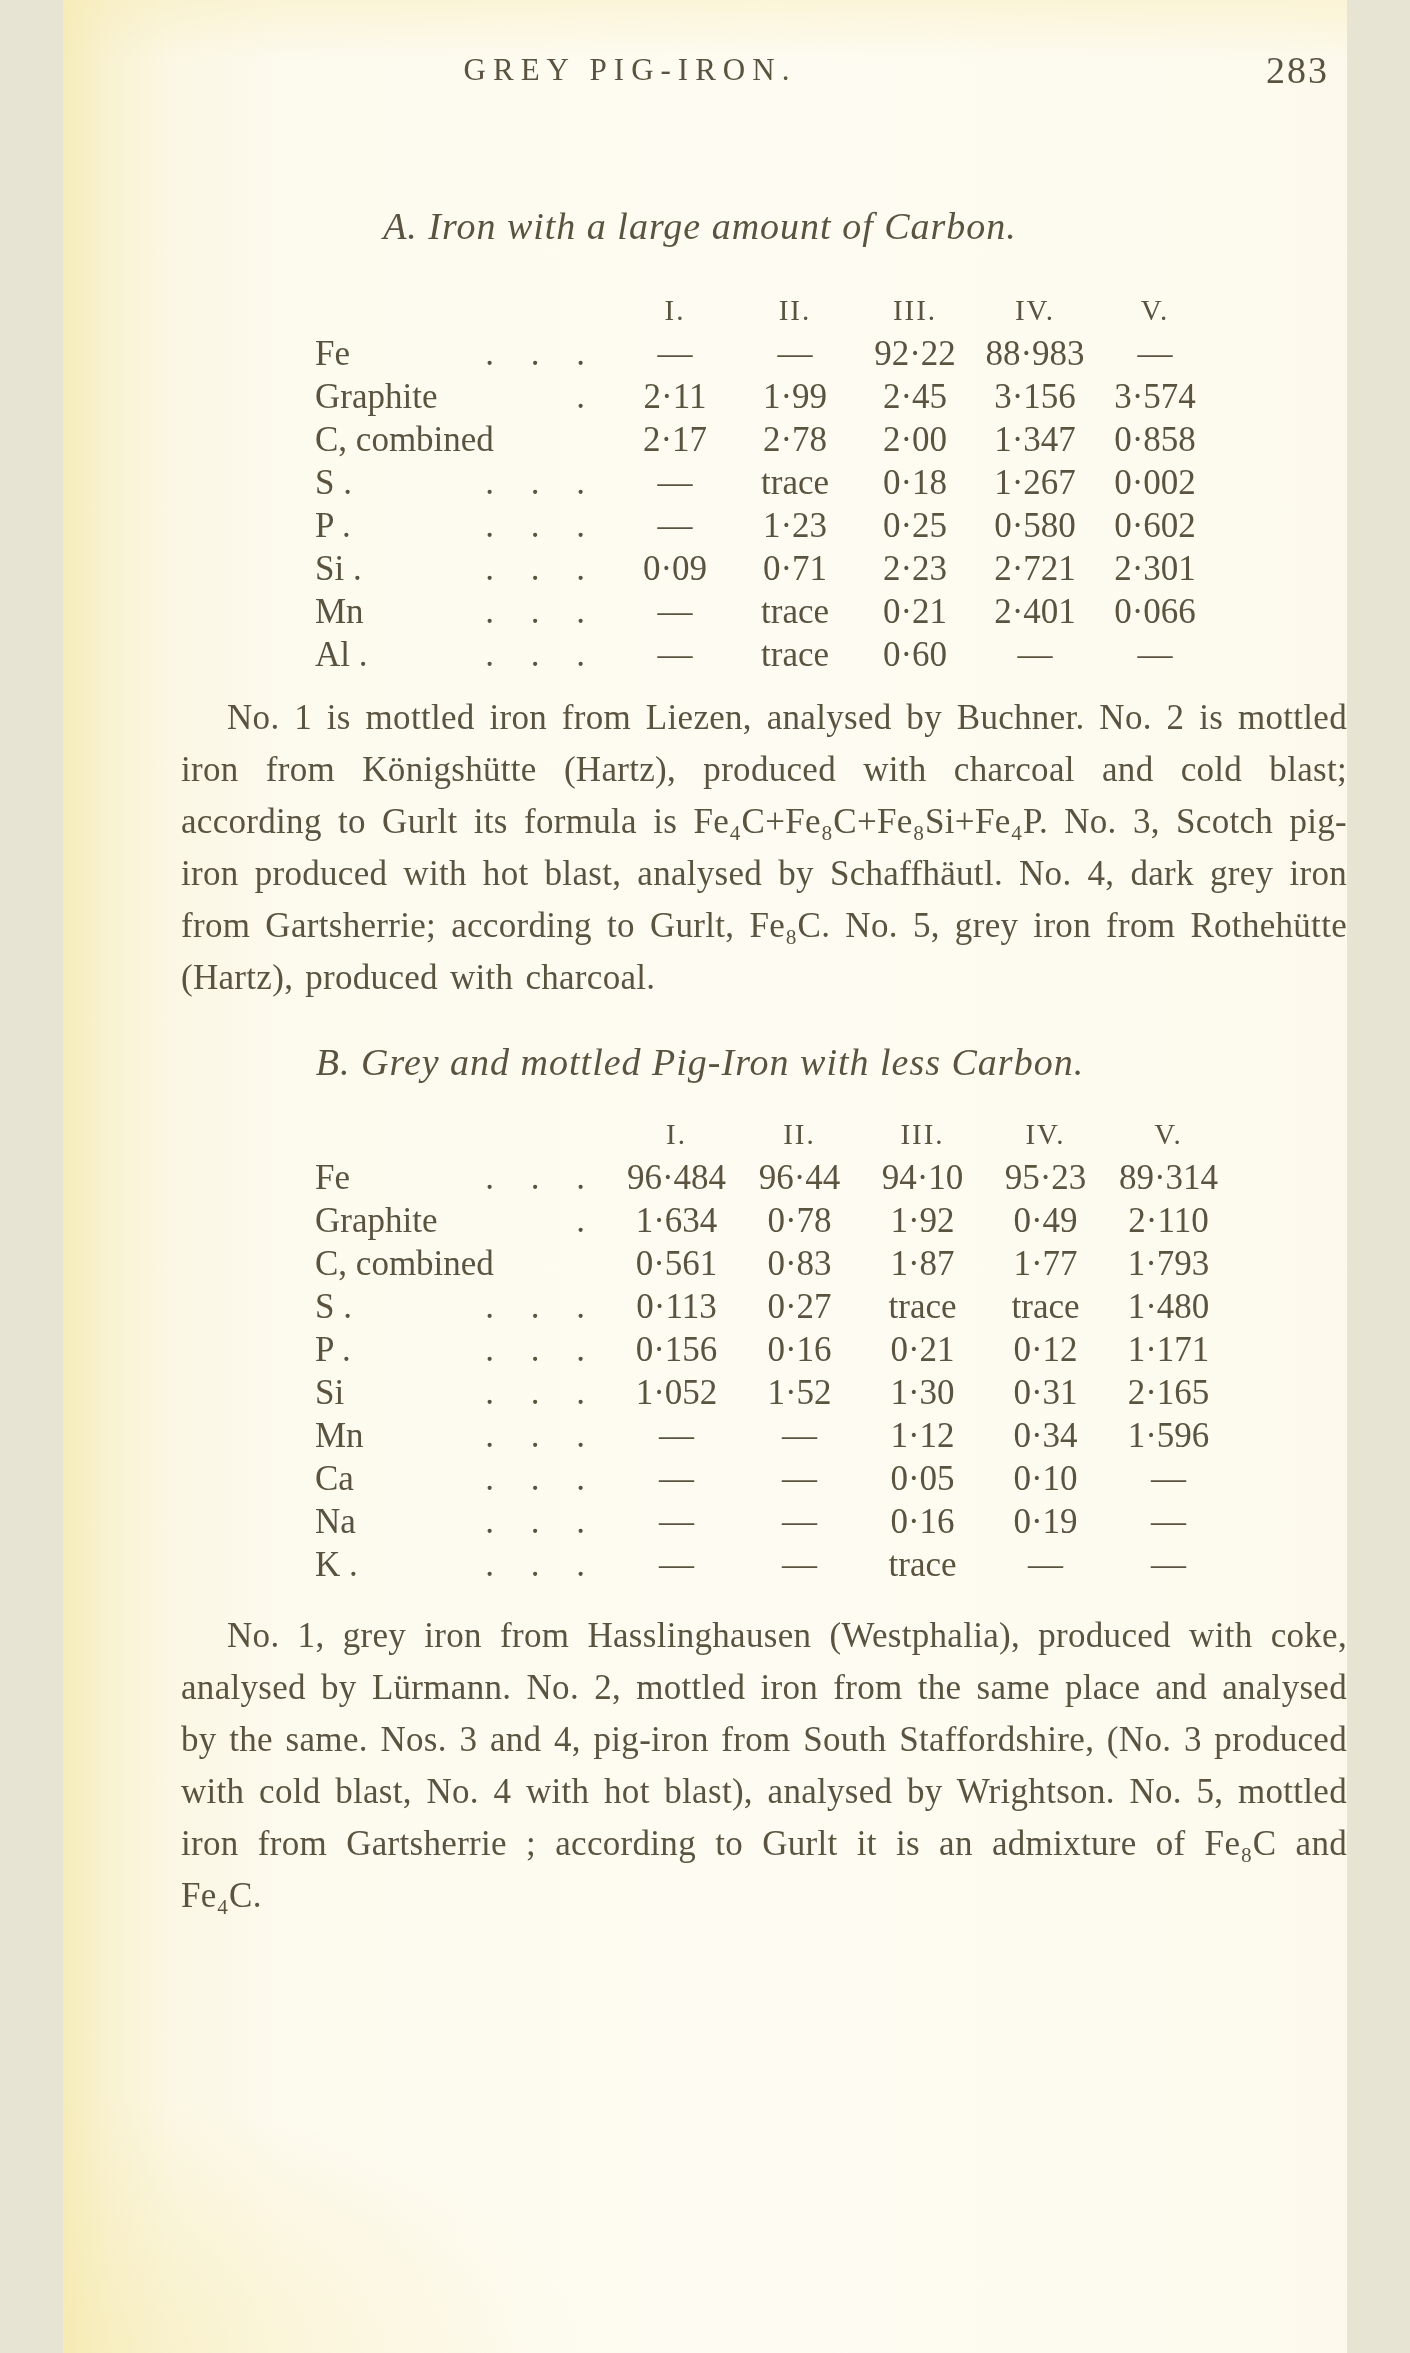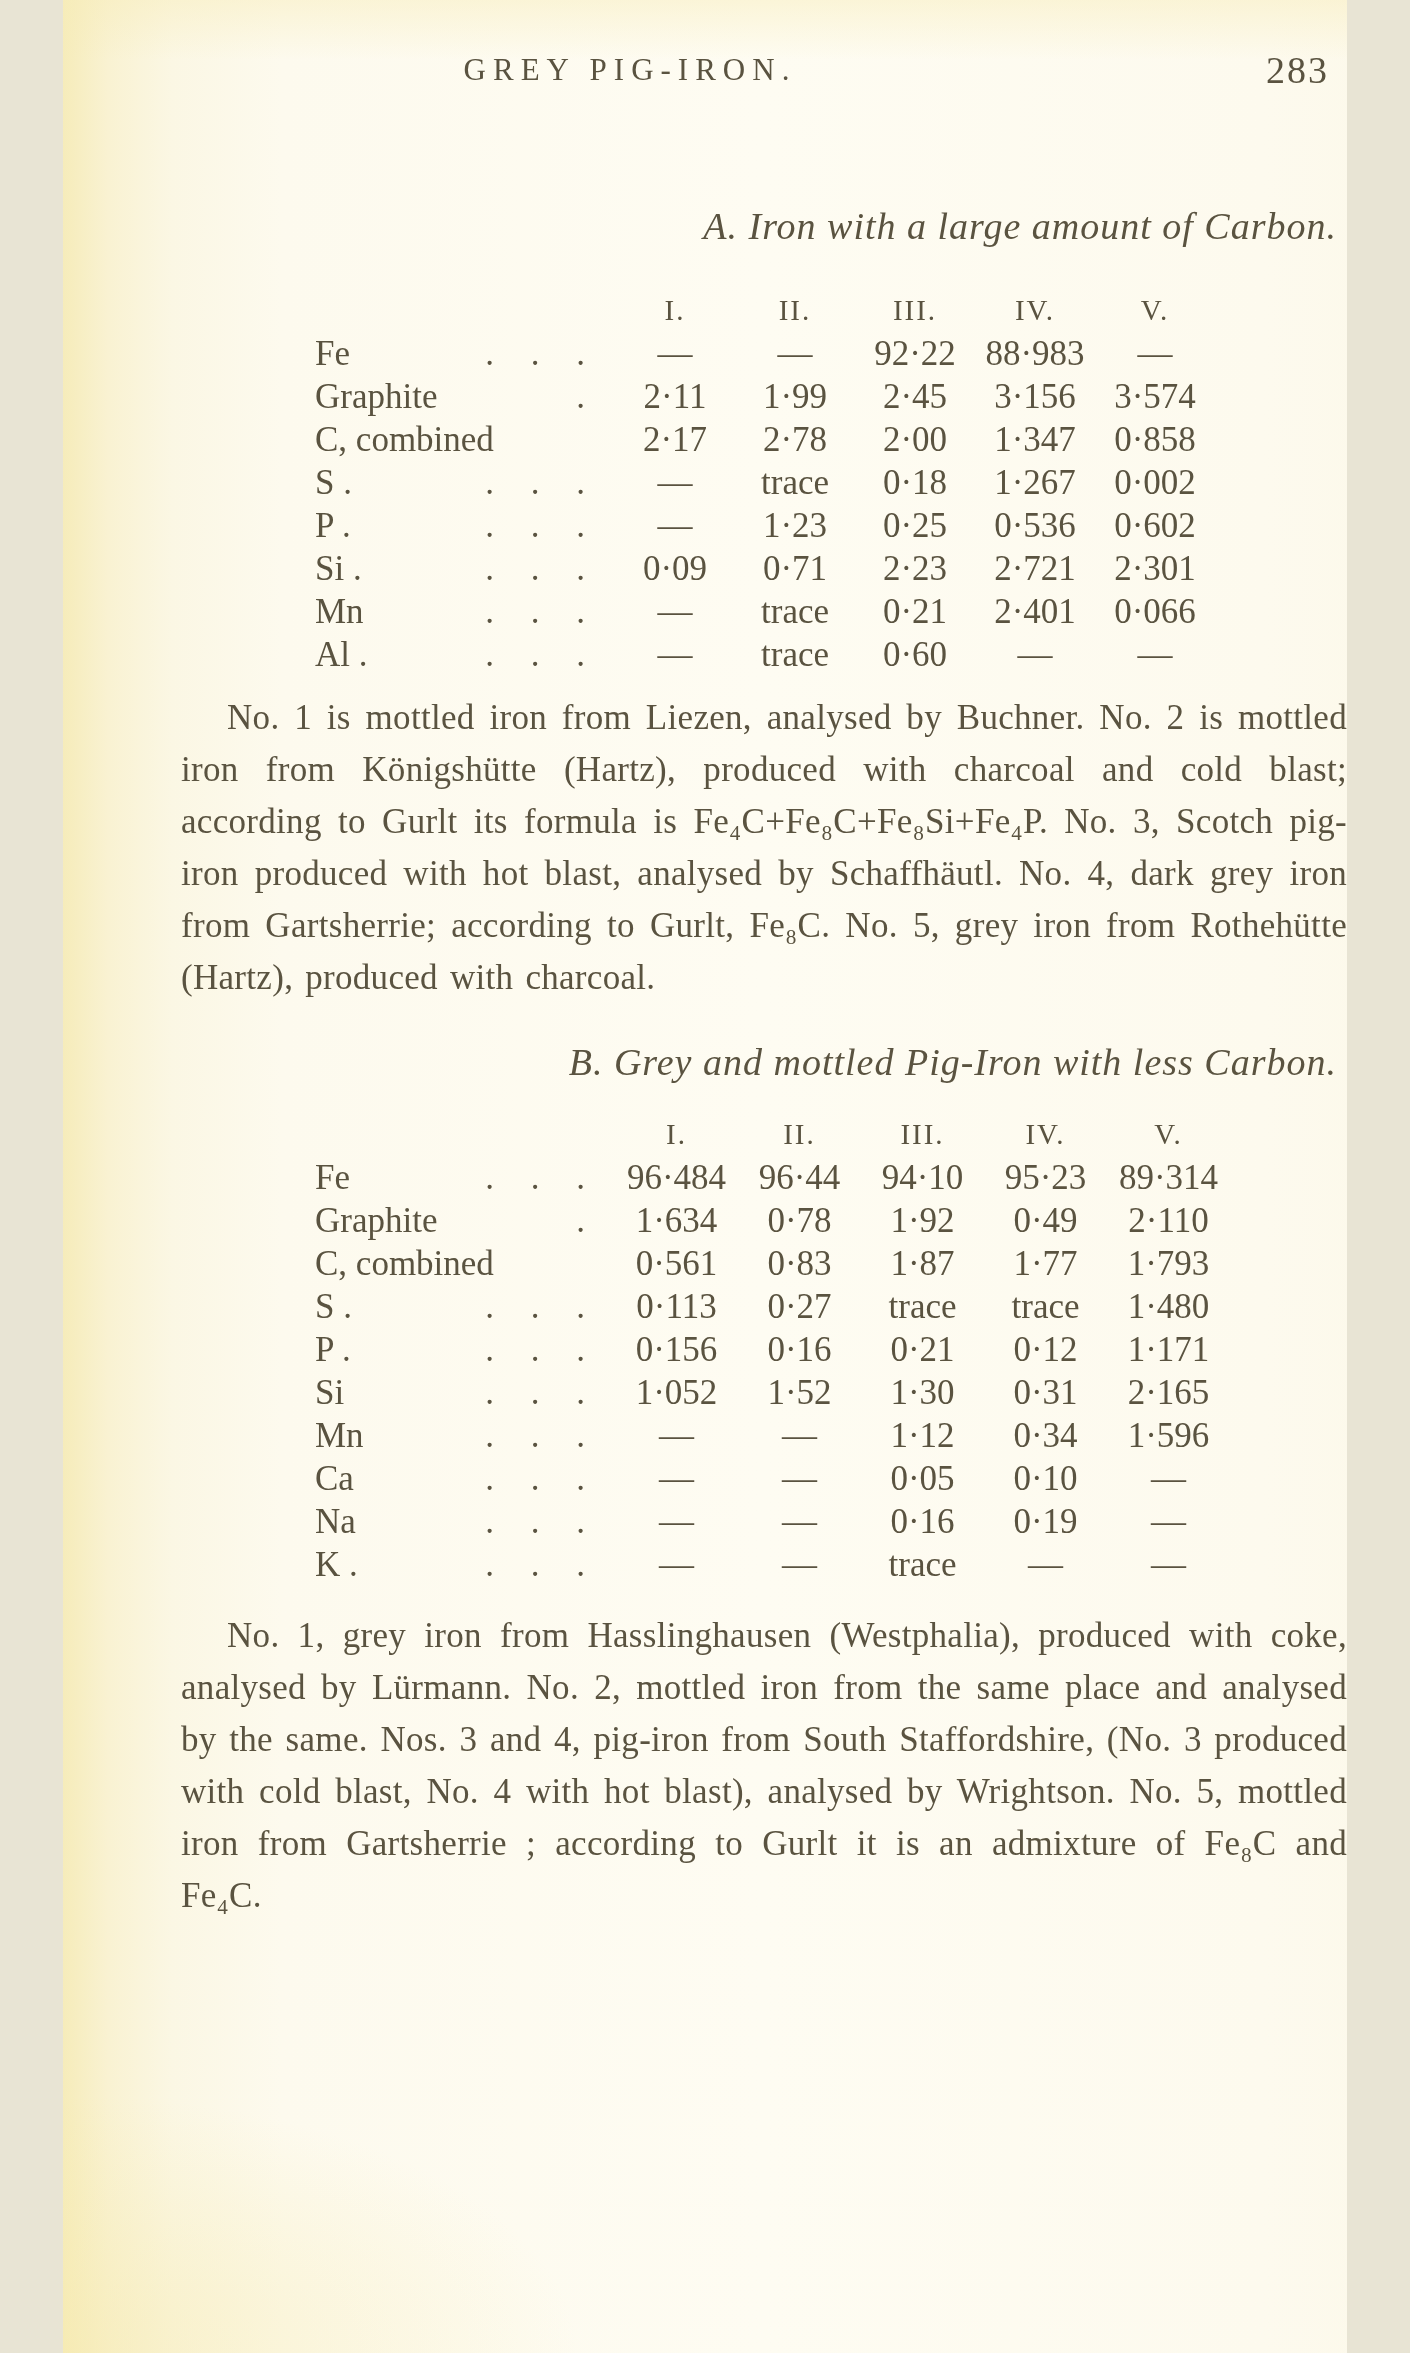--- a/index.html
+++ b/index.html
@@ -28,21 +28,21 @@
     position: absolute; left: 567px; transform: translateX(-50%);
     font-size: 31px; letter-spacing: 7px; font-weight: normal;
     white-space: nowrap;
   }
   .header .pageno {
     position: absolute; left: 1203px; top: -4px;
     font-size: 38px; letter-spacing: 2px;
   }
 
   .sec-heading {
-    text-align: right;
+    text-align: center;
     font-style: italic;
     font-size: 38px;
     letter-spacing: 1px;
     white-space: nowrap;
   }
   .sec-heading.a { margin-top: 102px; padding-right: 10px; }
   .sec-heading.b { margin-top: 36px; padding-right: 10px; }
 
   .anal-table { margin-left: 252px; font-size: 35px; }
   .anal-table.a { margin-top: 46px; width: 900px; }
@@ -135,21 +135,21 @@
         <div class="t-cell">0·002</div>
       </div>
       <div class="t-row">
         <div class="t-label">
           <span class="lbl">P .</span>
           <span class="dots">.  .  .</span>
         </div>
         <div class="t-cell">—</div>
         <div class="t-cell">1·23</div>
         <div class="t-cell">0·25</div>
-        <div class="t-cell">0·536</div>
+        <div class="t-cell">0·580</div>
         <div class="t-cell">0·602</div>
       </div>
       <div class="t-row">
         <div class="t-label">
           <span class="lbl">Si .</span>
           <span class="dots">.  .  .</span>
         </div>
         <div class="t-cell">0·09</div>
         <div class="t-cell">0·71</div>
         <div class="t-cell">2·23</div>

